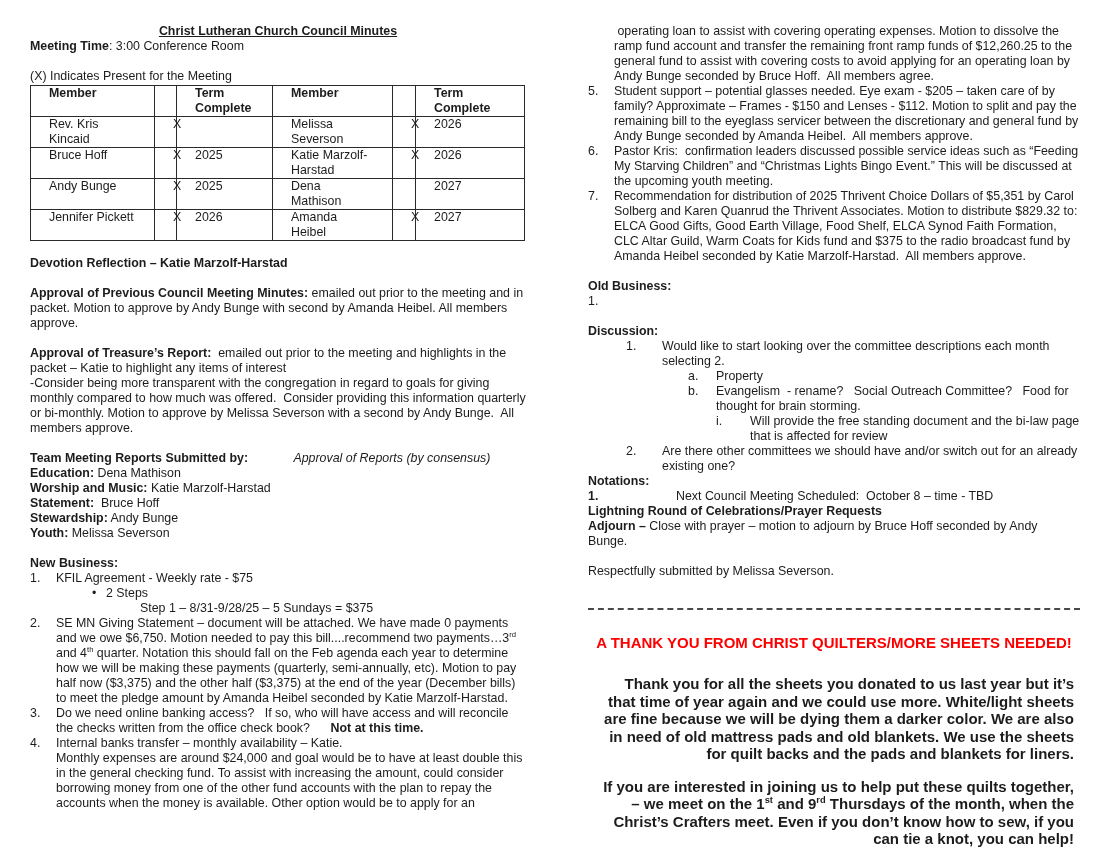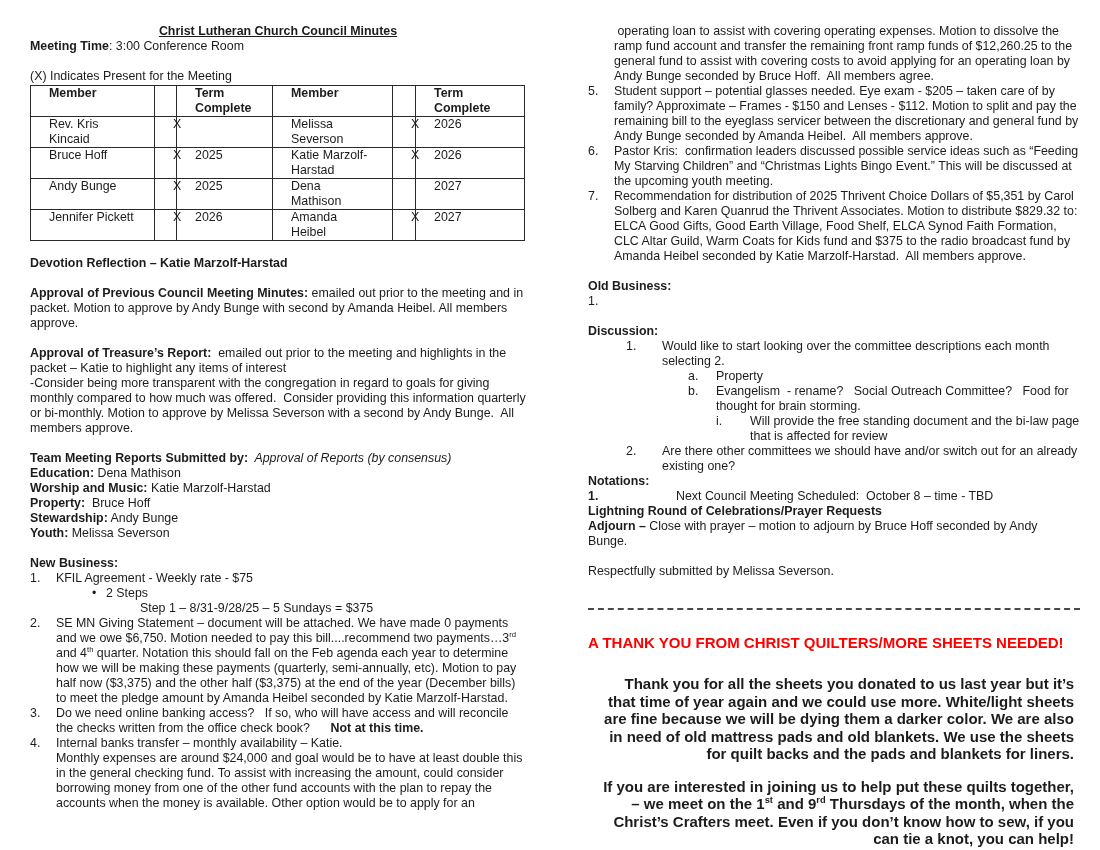--- a/index.html
+++ b/index.html
@@ -6,21 +6,21 @@
   html,body { width:1100px; height:850px; background:#ffffff; overflow:hidden; }
   body { font-family:"Liberation Sans", sans-serif; color:#1c1c1c; font-size:12.4px; line-height:15px; }
   .col { position:absolute; top:24px; }
   .col-left  { left:30px;  width:496px; }
   .col-right { left:588px; width:492px; }
   .t { white-space:pre-wrap; }
   .doc-title { text-align:center; font-weight:bold; text-decoration:underline; margin-bottom:0; }
   .gap { height:15px; }
   .halfgap { height:8px; }
   b { font-weight:bold; }
-  i { font-style:italic; }
+  i { font-style:italic;margin-left:39px; }
   sup { font-size:0.62em; vertical-align:super; line-height:0; }
   table.present { border-collapse:collapse; table-layout:fixed; width:494px; margin-top:1px; }
   table.present td { border:1.4px solid #2a2a2a; padding:0 18px; vertical-align:top; line-height:15px; height:16px; }
   table.present .hdr td { font-weight:bold; }
   .li { display:flex; }
   .li .num { flex:0 0 26px; }
   .li .litext { flex:1; }
   .lvl2 { display:flex; margin-left:34px; }
   .lvl2 .bullet { flex:0 0 42px; text-align:left; padding-left:28px; }
   .lvl2 .litext { flex:1; }
@@ -31,21 +31,21 @@
   .disc-a { display:flex; margin-left:100px; }
   .disc-a .num { flex:0 0 28px; }
   .disc-a .litext { flex:1; }
   .disc-i { display:flex; margin-left:128px; }
   .disc-i .num { flex:0 0 34px; }
   .disc-i .litext { flex:1; }
   .notation { display:flex; }
   .notation .num { flex:0 0 88px; font-weight:bold; }
   .cont-para { margin-left:26px; }
   .divider { border-top:2.2px dashed #4a4a4a; margin:6px 0 0 0; width:100%; }
-  .quilters-head { color:#fe0000; font-weight:bold; font-size:15px; line-height:19px; }
+  .quilters-head { color:#fe0000; font-weight:bold; text-align:center; font-size:15px; line-height:19px; }
   .quilters-p { font-weight:bold; text-align:right; font-size:15px; line-height:17.5px; padding:0 6px; }
 </style>
 </head>
 <body>
 
 <div class="col col-left">
 
   <div class="doc-title">Christ Lutheran Church Council Minutes</div>
 
   <div class="t"><b>Meeting Time</b><span>: 3:00 Conference Room</span></div>
@@ -113,21 +113,21 @@
   <div class="t"><b>Approval of Previous Council Meeting Minutes:</b><span> emailed out prior to the meeting and in packet. Motion to approve by Andy Bunge with second by Amanda Heibel. All members approve.</span></div>
 
   <div class="gap"></div>
   <div class="t"><b>Approval of Treasure’s Report:</b><span>  emailed out prior to the meeting and highlights in the packet – Katie to highlight any items of interest</span></div>
   <div class="t">-Consider being more transparent with the congregation in regard to goals for giving monthly compared to how much was offered.  Consider providing this information quarterly or bi-monthly. Motion to approve by Melissa Severson with a second by Andy Bunge.  All members approve.</div>
 
   <div class="gap"></div>
   <div class="t"><b>Team Meeting Reports Submitted by:</b><i>  Approval of Reports (by consensus)</i></div>
   <div class="t"><b>Education:</b><span> Dena Mathison</span></div>
   <div class="t"><b>Worship and Music:</b><span> Katie Marzolf-Harstad</span></div>
-  <div class="t"><b>Property:</b><span>  Bruce Hoff</span></div>
+  <div class="t"><b>Statement:</b><span>  Bruce Hoff</span></div>
   <div class="t"><b>Stewardship:</b><span> Andy Bunge</span></div>
   <div class="t"><b>Youth:</b><span> Melissa Severson</span></div>
 
   <div class="gap"></div>
   <div class="t"><b>New Business:</b></div>
 
   <div class="li">
     <span class="num t">1.</span>
     <div class="litext t">KFIL Agreement - Weekly rate - $75</div>
   </div>

